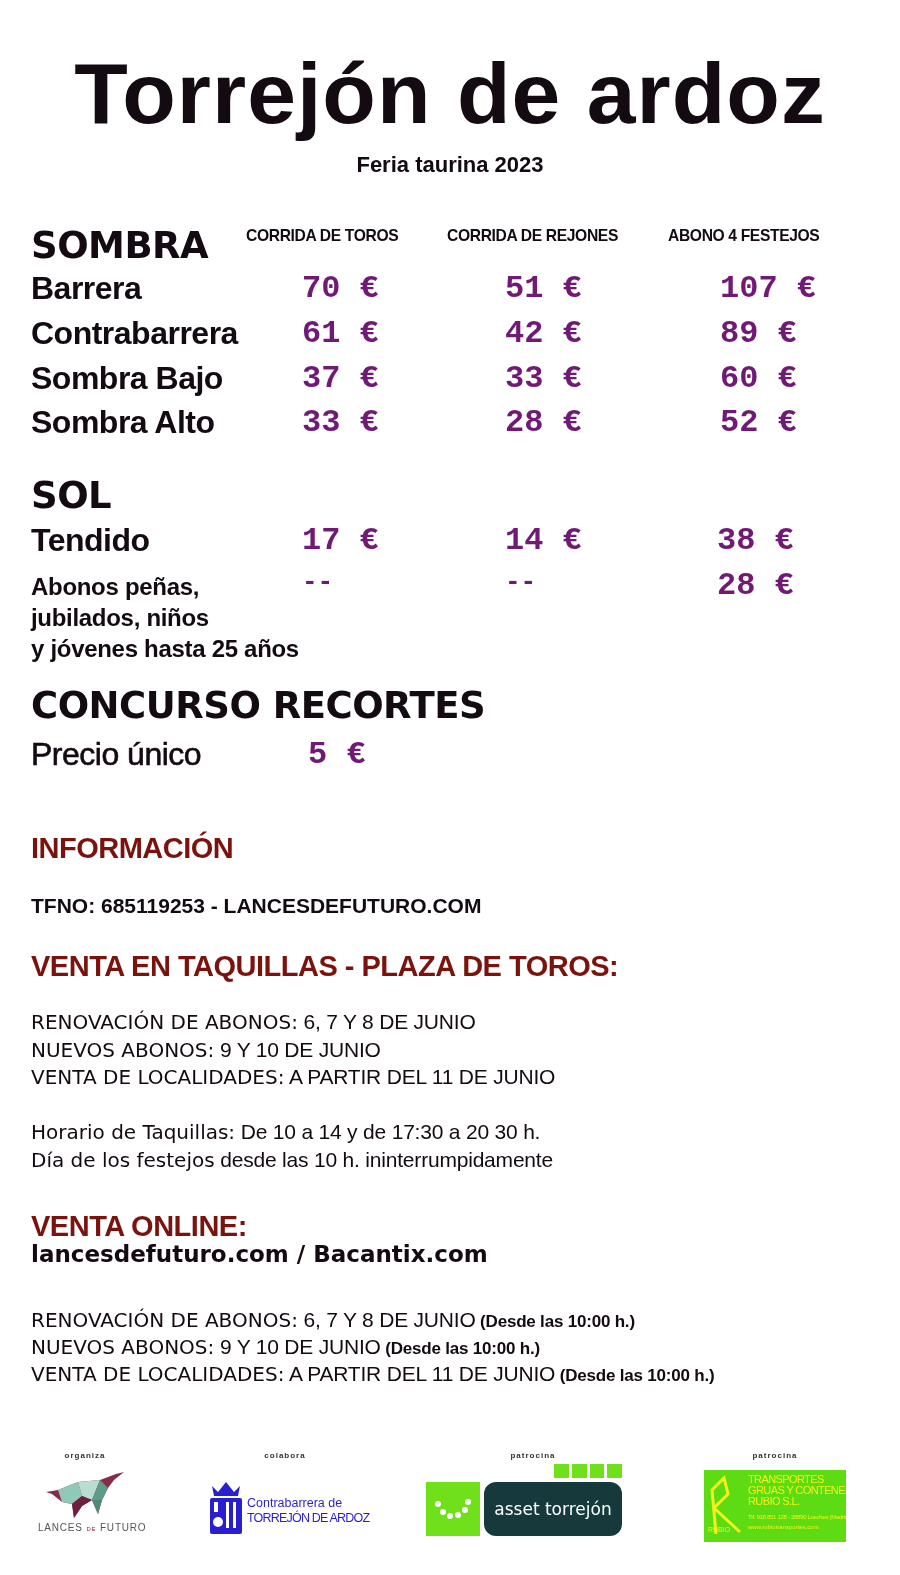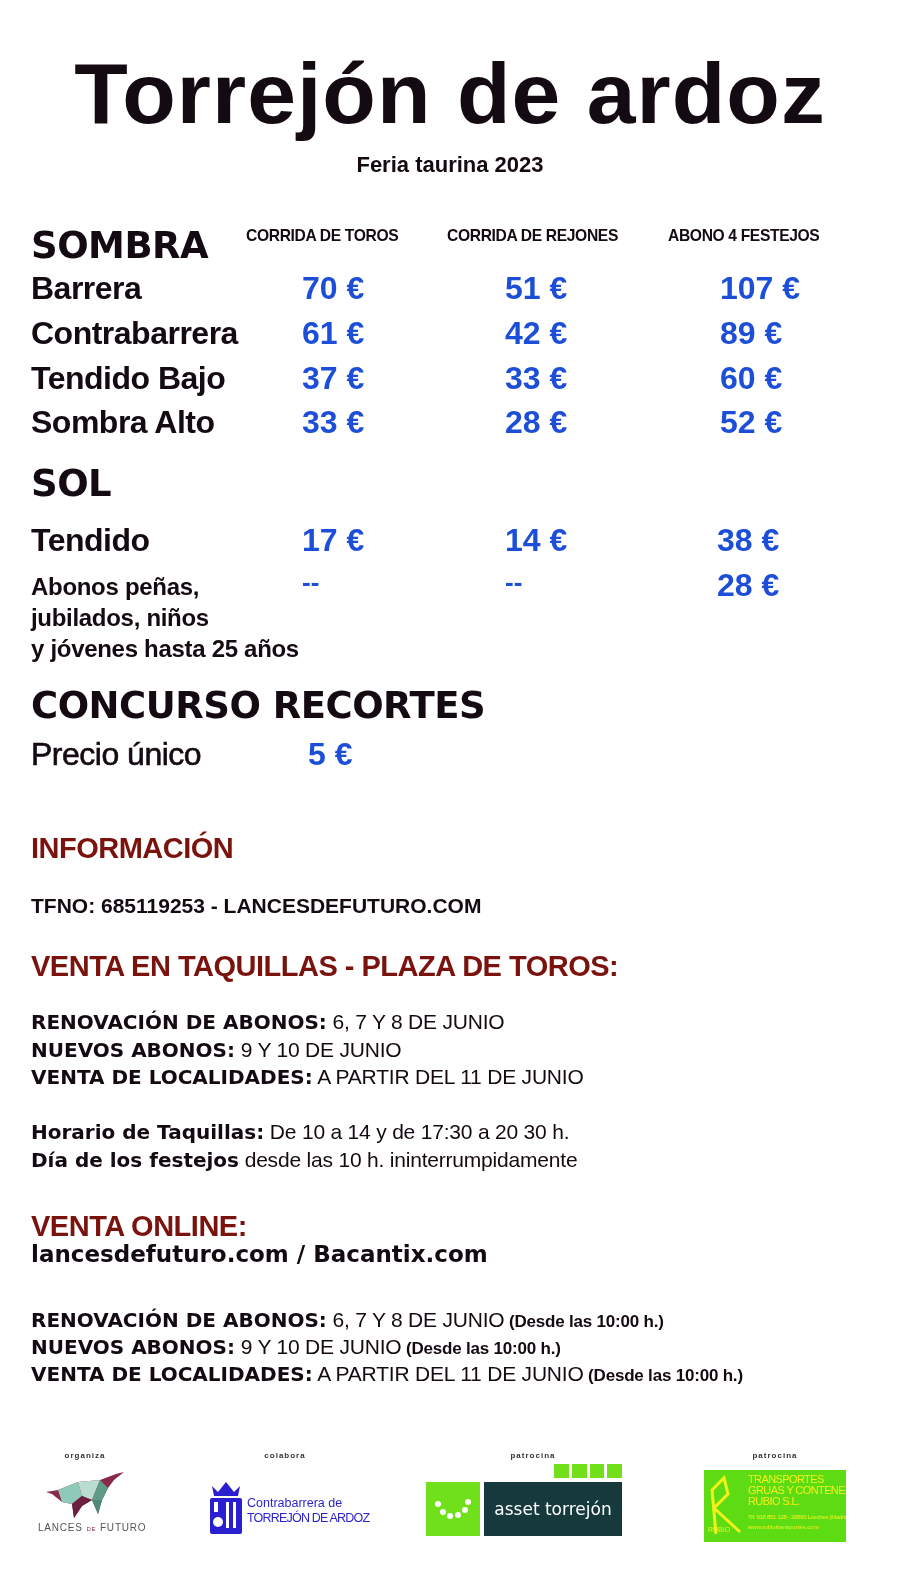--- a/index.html
+++ b/index.html
@@ -6,27 +6,27 @@
     html, body { width: 900px; height: 1575px; background: #ffffff; overflow: hidden; }
     body { position: relative; font-family: "Liberation Sans", sans-serif; color: #140a12; }
     .abs { position: absolute; white-space: nowrap; }
 
     .title { left: 0; width: 900px; top: 50px; text-align: center; font-size: 86px; font-weight: 700; letter-spacing: 1px; color: #140a12; line-height: 1; transform: scaleX(1.02); }
     .subtitle { left: 0; width: 900px; top: 152px; text-align: center; font-size: 22px; font-weight: 700; color: #140a12; }
 
     .sec-head { font-family: "DejaVu Sans", sans-serif; font-weight: 700; font-size: 37px; color: #140a12; letter-spacing: -0.5px; }
     .col-head { font-size: 17px; font-weight: 700; color: #140a12; letter-spacing: -0.4px; transform: scaleX(0.92); transform-origin: left; }
     .row-label { font-size: 32px; font-weight: 700; color: #140a12; letter-spacing: -0.5px; }
-    .price { font-size: 32px; font-weight: 700; color: #1d4ed8; }
+    .price { font-size: 32px; font-weight: 700; color: #701a75; font-family: Liberation Mono, monospace; }
     .small-label { font-size: 24px; font-weight: 700; color: #140a12; line-height: 31px; letter-spacing: -0.3px; }
 
     .red-head { font-size: 29px; font-weight: 700; color: #7a130d; letter-spacing: -0.5px; }
     .info-line { font-size: 21px; font-weight: 700; color: #140a12; }
     .sale-line { font-size: 21px; color: #140a12; line-height: 27.5px; letter-spacing: -0.2px; }
-    .sale-line b { font-family: "DejaVu Sans", sans-serif; font-weight: 700; font-size: 20px; letter-spacing: 0px; }
+    .sale-line b { font-family: "DejaVu Sans", sans-serif; font-weight: 400; font-size: 20px; letter-spacing: 0px; }
     .sale-line .sm { font-size: 17px; font-weight: 700; margin-top: 28px; }
     .url-line { font-family: "DejaVu Sans", sans-serif; font-size: 23px; font-weight: 700; color: #140a12; }
 
     .logo-cap { font-size: 8px; font-weight: 700; color: #333; letter-spacing: 1px; text-align: center; }
 
     .logo-lances { left: 38px; top: 1470px; width: 95px; height: 70px; }
     .logo-ayto { left: 205px; top: 1478px; width: 150px; height: 60px; }
     .logo-asset { left: 426px; top: 1464px; width: 200px; height: 76px; }
     .logo-rubio { left: 704px; top: 1470px; width: 142px; height: 72px; background: #5edc13; overflow: hidden; }
   </style>
@@ -48,34 +48,34 @@
     <div class="abs price" style="left:505px; top:270px;">51 €</div>
     <div class="abs price" style="left:720px; top:270px;">107 €</div>
   </div>
   <div>
     <div class="abs row-label" style="left:31px; top:315px;">Contrabarrera</div>
     <div class="abs price" style="left:302px; top:315px;">61 €</div>
     <div class="abs price" style="left:505px; top:315px;">42 €</div>
     <div class="abs price" style="left:720px; top:315px;">89 €</div>
   </div>
   <div>
-    <div class="abs row-label" style="left:31px; top:360px;">Tendido Bajo</div>
+    <div class="abs row-label" style="left:31px; top:360px;">Sombra Bajo</div>
     <div class="abs price" style="left:302px; top:360px;">37 €</div>
     <div class="abs price" style="left:505px; top:360px;">33 €</div>
     <div class="abs price" style="left:720px; top:360px;">60 €</div>
   </div>
   <div>
     <div class="abs row-label" style="left:31px; top:404px;">Sombra Alto</div>
     <div class="abs price" style="left:302px; top:404px;">33 €</div>
     <div class="abs price" style="left:505px; top:404px;">28 €</div>
     <div class="abs price" style="left:720px; top:404px;">52 €</div>
   </div>
 </div>
 
-<div class="abs sec-head" style="left:31px; top:462px;">SOL</div>
+<div class="abs sec-head" style="left:31px; top:474px;">SOL</div>
 <div>
   <div>
     <div class="abs row-label" style="left:31px; top:522px;">Tendido</div>
     <div class="abs price" style="left:302px; top:522px;">17 €</div>
     <div class="abs price" style="left:505px; top:522px;">14 €</div>
     <div class="abs price" style="left:717px; top:522px;">38 €</div>
   </div>
   <div>
     <div class="abs small-label" style="left:31px; top:571px;">Abonos peñas,</div>
     <div class="abs small-label" style="left:31px; top:602px;">jubilados, niños</div>
@@ -148,21 +148,21 @@
     <div style="position:absolute; left:0; top:18px; width:54px; height:54px; background:#6fe01a;">
       <svg width="54" height="54" viewBox="0 0 54 54">
         <circle cx="12" cy="22" r="3" fill="#fff"></circle>
           <circle cx="17" cy="30" r="3" fill="#fff"></circle>
         <circle cx="24" cy="34" r="3" fill="#fff"></circle>
           <circle cx="32" cy="33" r="3" fill="#fff"></circle>
         <circle cx="39" cy="28" r="3" fill="#fff"></circle>
           <circle cx="42" cy="20" r="3" fill="#fff"></circle>
       </svg>
     </div>
-    <div style="position:absolute; left:58px; top:18px; width:138px; height:54px; background:#163a3c; color:#fff; font-family:'DejaVu Sans', sans-serif; font-size:17px; line-height:54px; text-align:center;">asset torrejón</div>
+    <div style="position:absolute; left:58px; top:18px; width:138px; height:54px; background:#163a3c; color:#fff; font-family:'DejaVu Sans', sans-serif; font-size:17px; line-height:54px; text-align:center;border-radius:12px;">asset torrejón</div>
   </div>
 
   <div class="abs logo-cap" style="left:745px; top:1451px; width:60px;">patrocina</div>
   <div class="abs logo-rubio">
     <svg width="40" height="72" viewBox="0 0 40 72" style="position:absolute; left:2px; top:0;">
       <path d="M10,64 L6,20 L18,8 L22,24 L8,38 L34,62" stroke="#f3f01e" stroke-width="3" fill="none"></path>
     </svg>
     <div style="position:absolute; left:4px; top:56px; font-size:7px; color:#f3f01e;">RUBIO</div>
     <div style="position:absolute; left:44px; top:4px; font-size:11px; line-height:11px; color:#f3f01e; letter-spacing:-0.6px;">
       <div>TRANSPORTES</div>

